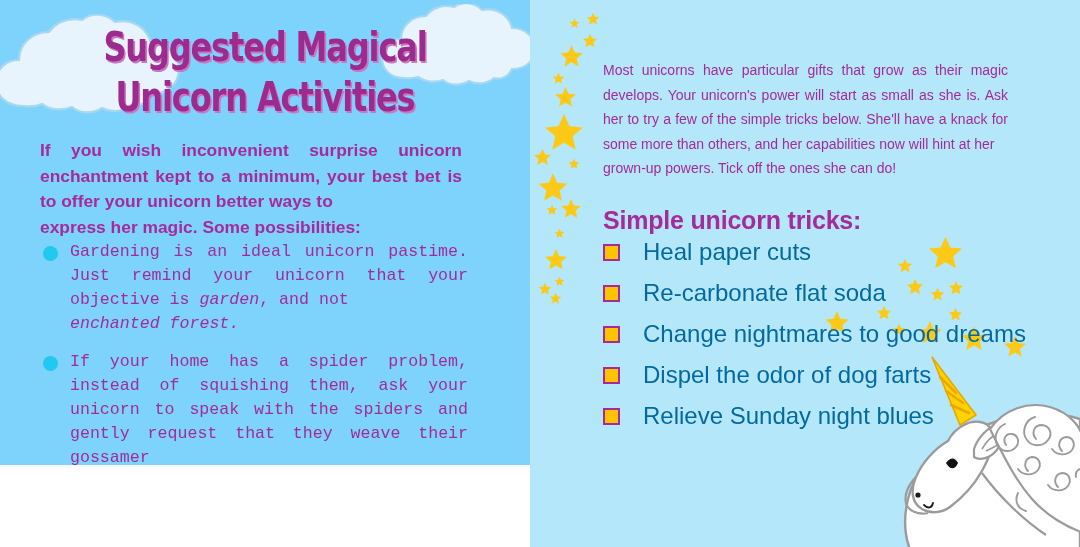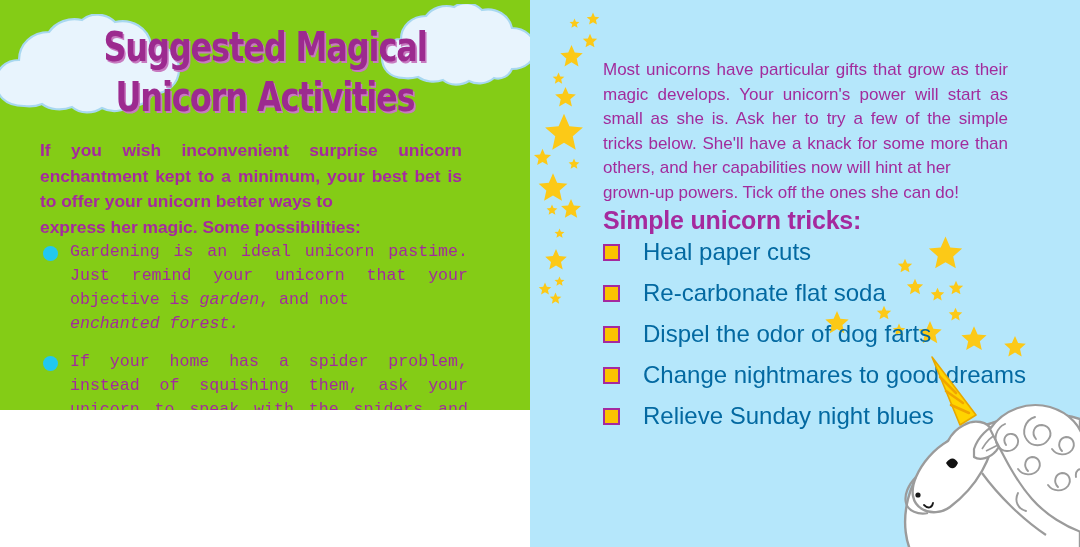--- a/index.html
+++ b/index.html
@@ -6,22 +6,22 @@
   body{
     width:1080px;height:547px;
     background:#ffffff;
     font-family:"Liberation Sans", sans-serif;
     overflow:hidden;
   }
   .page{position:relative;width:1080px;height:547px;overflow:hidden;background:#fff;}
 
   
   .left-panel{
-    position:absolute;left:0;top:0;width:530px;height:410px;
-    background:#84cc16;overflow:hidden;
+    position:absolute;left:0;top:0;width:530px;height:465px;
+    background:#7dd3fc;overflow:hidden;
   }
   .clouds{position:absolute;left:0;top:0;width:530px;height:130px;}
   .cloud{position:absolute;}
 
   .title-block{
     position:absolute;left:30px;top:22px;width:470px;
     text-align:center;
   }
   .title-line{
     font-family:"DejaVu Sans", sans-serif;
@@ -69,21 +69,21 @@
   
   .right-panel{
     position:absolute;left:530px;top:0;width:550px;height:547px;
     background:#b5e7fb;overflow:hidden;
   }
   .star{position:absolute;color:#fcc917;line-height:0;}
   .star svg{display:block;}
 
   .right-intro{
     position:absolute;left:73px;top:58px;width:405px;
-    font-size:17px;line-height:24.5px;
+    font-size:14px;line-height:24.5px;
     color:#a22b9c;text-align:justify;
   }
   .right-intro .lastline{display:block;text-align:left;}
 
   .tricks-head{
     position:absolute;left:73px;top:206px;
     font-size:25px;font-weight:bold;color:#a52a9e;
     letter-spacing:-0.2px;
   }
 
@@ -330,25 +330,25 @@
       <div class="check-row">
         <span class="checkbox"></span>
         <span class="check-label">Heal paper cuts</span>
       </div>
       <div class="check-row">
         <span class="checkbox"></span>
         <span class="check-label">Re-carbonate flat soda</span>
       </div>
       <div class="check-row">
         <span class="checkbox"></span>
-        <span class="check-label">Dispel the odor of dog farts</span>
+        <span class="check-label">Change nightmares to good dreams</span>
       </div>
       <div class="check-row">
         <span class="checkbox"></span>
-        <span class="check-label">Change nightmares to good dreams</span>
+        <span class="check-label">Dispel the odor of dog farts</span>
       </div>
       <div class="check-row">
         <span class="checkbox"></span>
         <span class="check-label">Relieve Sunday night blues</span>
       </div>
     </div>
 
     <div class="unicorn">
       <svg width="220" height="230" viewBox="0 0 220 230">
 

